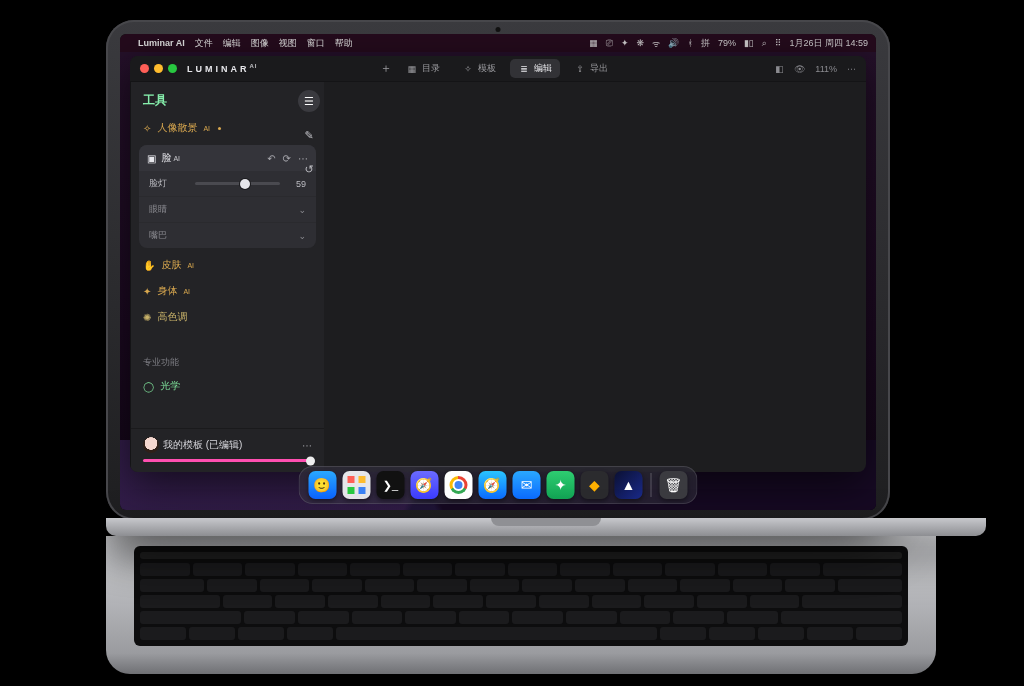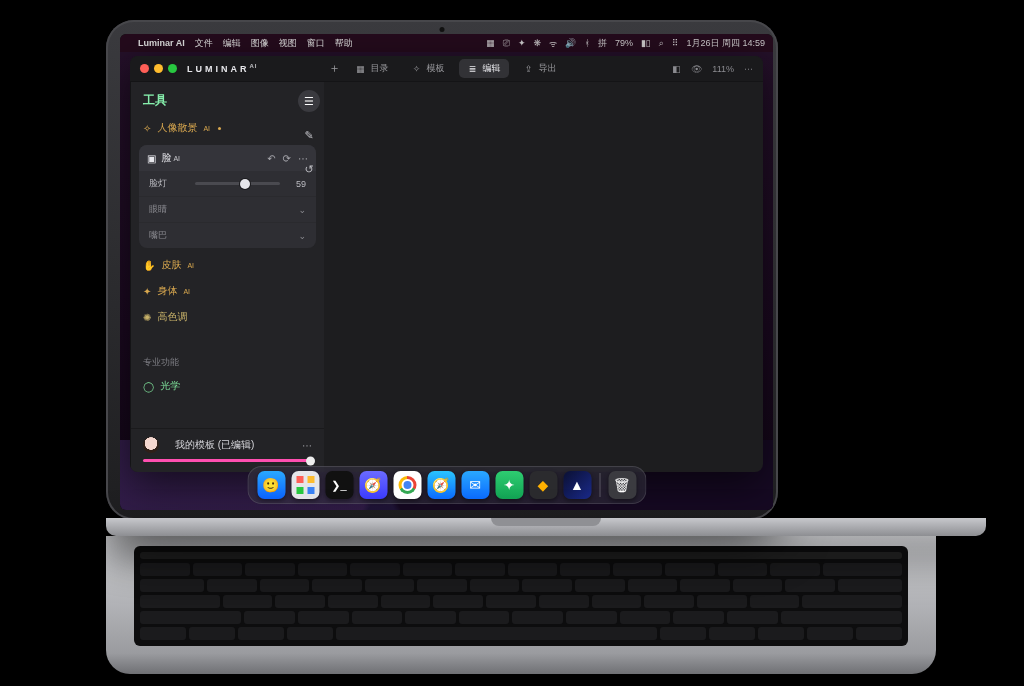--- a/index.html
+++ b/index.html
@@ -4,21 +4,21 @@
 <style>
   * { box-sizing: border-box; margin: 0; padding: 0; font-family: -apple-system, "Helvetica Neue", Arial, sans-serif; }
   body { background:#000; width:1024px; height:686px; overflow:hidden; position:relative; }
 
   
   .laptop {
     position:absolute; left:50%; top:20px; transform:translateX(-50%);
     width:812px;
   }
   .screen-bezel {
-    width:672px; height:500px; border-radius:28px; padding:14px 5px 10px 14px;
+    width:784px; height:500px; border-radius:28px; padding:14px 14px 10px 14px;
     background:linear-gradient(#3a3a3e,#1e1e20);
     box-shadow:0 20px 50px rgba(0,0,0,0.7), inset 0 0 0 2px #47474b;
     position:relative;
   }
   .camera { position:absolute; top:7px; left:50%; transform:translateX(-50%); width:5px; height:5px; border-radius:50%; background:#111;}
   .screen {
     width:100%; height:100%; border-radius:6px; overflow:hidden; position:relative;
     background:#111;
   }
   .lid-hinge{
@@ -152,21 +152,21 @@
   .slider{flex:1;height:3px;background:#4a4a50;border-radius:2px;position:relative}
   .slider .knob{position:absolute;top:50%;transform:translate(-50%,-50%);width:10px;height:10px;border-radius:50%;background:#e5e5ea;box-shadow:0 0 0 1px #1b1b1e}
   .subrow{display:flex;align-items:center;justify-content:space-between;padding:6px 10px;color:#8a8a90;border-top:1px solid #2a2a2e;font-size:9px}
   .subrow .chev{font-size:9px}
 
   .panel .toolplain{display:flex;align-items:center;gap:6px;padding:6px 12px;color:#cfcfd4}
   .panel .toolplain.optics{color:#7fe39b}
   .template{
     margin-top:auto; border-top:1px solid #1a1a1c; padding:8px 12px 10px 12px;
   }
-  .template .trow{display:flex;align-items:center;gap:16px;color:#d7d7dc;font-size:10px}
+  .template .trow{display:flex;align-items:center;gap:4px;color:#d7d7dc;font-size:10px}
   .template .tavatar{width:16px;height:16px;border-radius:50%;background:radial-gradient(circle at 50% 40%, #f4d7cf 0 50%, #2e1f18 51%);}
   .template .tmore{margin-left:auto;color:#9a9aa0}
   .template .tslider{height:3px;border-radius:2px;margin-top:6px;position:relative;
     background:linear-gradient(90deg,#ff4fb0,#ff4fb0)}
   .template .tslider .knob{position:absolute;right:-3px;top:50%;transform:translate(0,-50%);width:9px;height:9px;border-radius:50%;background:#eee}
 
   
   .dock{
     position:absolute; left:50%; bottom:6px; transform:translateX(-50%);
     display:flex; gap:6px; padding:5px 10px; border-radius:14px;

